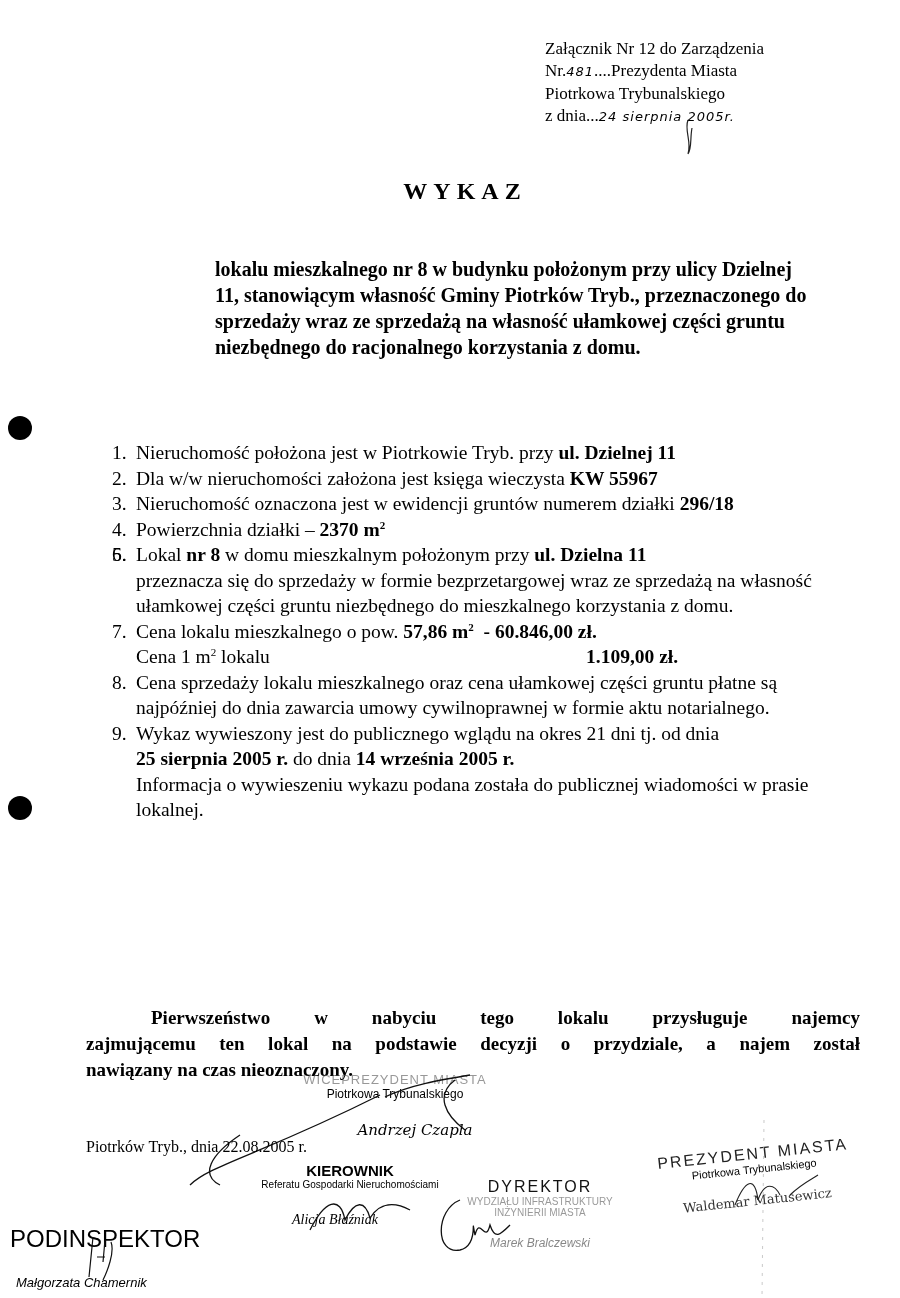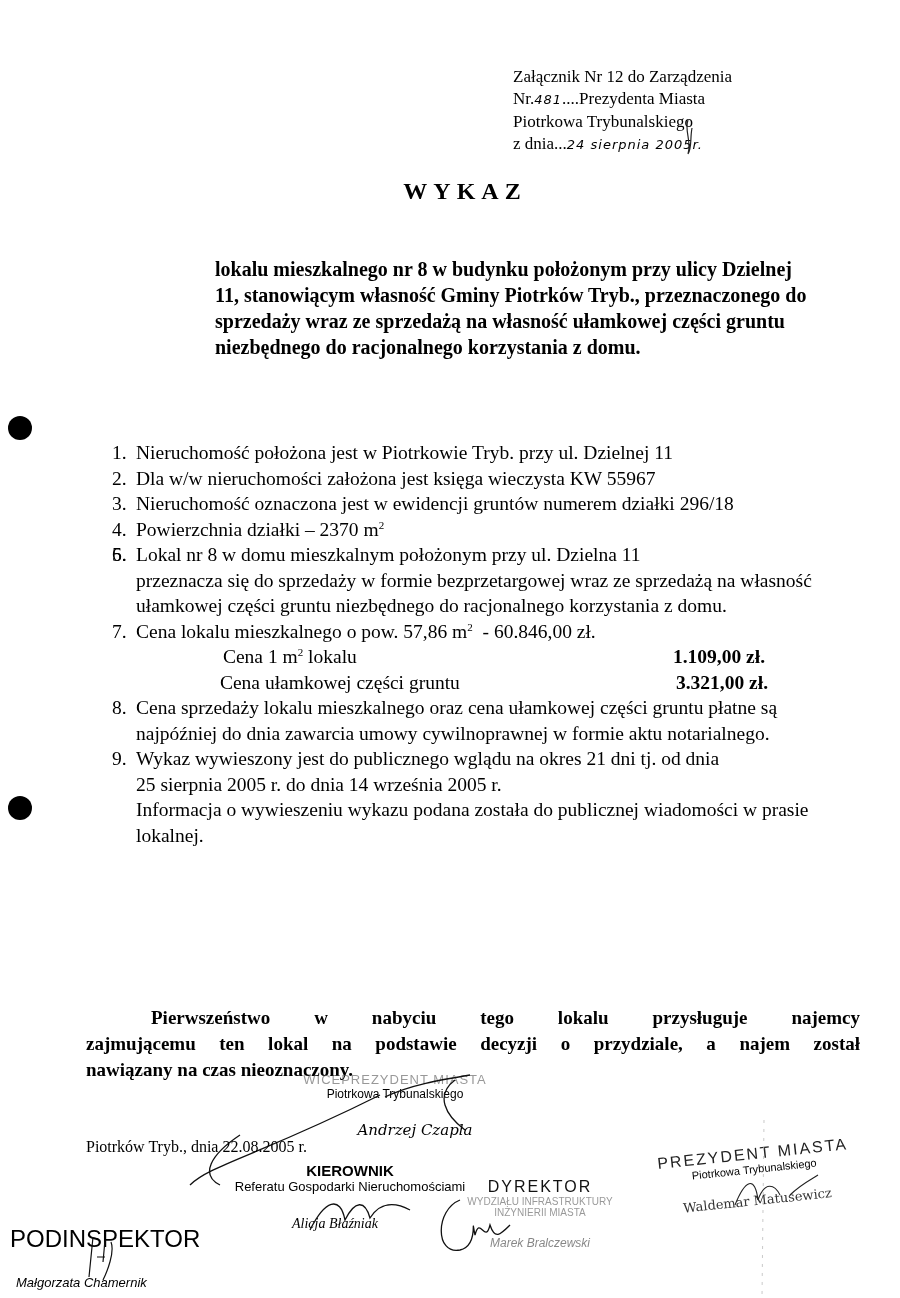--- a/index.html
+++ b/index.html
@@ -1,27 +1,27 @@
 <!DOCTYPE html>
 <html><head>
 <meta charset="utf-8">
 <style>
   html, body { margin: 0; padding: 0; background: #ffffff; }
   body { width: 900px; height: 1298px; position: relative; overflow: hidden; color: #000; font-family: "Liberation Serif", serif; }
   .abs { position: absolute; }
   .punch { position: absolute; width: 24px; height: 24px; border-radius: 50%; background: #000; }
-  .header-ref { left: 513px; top: 38px; font-size: 17px; line-height: 22px; margin-top: 28px; }
+  .header-ref { left: 545px; top: 38px; font-size: 17px; line-height: 22px; }
   .header-ref .hand { font-family: "DejaVu Sans", sans-serif; font-size: 13px; font-style: italic; letter-spacing: 1px; }
   .title { left: 0; width: 900px; top: 178px; text-align: center; font-weight: bold; font-size: 24px; letter-spacing: 6px; padding-left: 30px; box-sizing: border-box; }
   .intro { left: 215px; top: 256px; width: 600px; font-weight: bold; font-size: 20px; line-height: 26px; }
   .list { left: 112px; top: 440px; width: 740px; font-size: 19.5px; line-height: 25.5px; margin: 0; padding: 0; list-style: none; }
   .list li { position: relative; padding-left: 24px; }
   .list .num { position: absolute; left: 0; top: 0; }
-  .list b { font-weight: normal; }
-  .price-row { display: flex; justify-content: center; }
+  .list b { font-weight: bold; }
+  .price-row { display: flex; }
   .price-row .lbl { width: 450px; }
   .price-row .val { font-weight: bold; }
   sup { font-size: 11px; line-height: 0; }
   .priority { left: 86px; top: 1005px; width: 774px; font-weight: bold; font-size: 19px; line-height: 26px; }
   .priority p { margin: 0; text-align: justify; text-align-last: left; }
   .priority .first { text-indent: 65px; text-align-last: justify; }
   .priority .second { text-align-last: justify; }
   .place-date { left: 86px; top: 1138px; font-size: 16px; }
   .stamp { font-family: "Liberation Sans", sans-serif; position: absolute; text-align: center; }
   .stamp .t1 { font-weight: bold; }
@@ -48,29 +48,25 @@
 <div class="abs title">WYKAZ</div>
 
 <div class="abs intro">lokalu mieszkalnego nr 8 w budynku położonym przy ulicy Dzielnej 11, stanowiącym własność Gminy Piotrków Tryb., przeznaczonego do sprzedaży wraz ze sprzedażą na własność ułamkowej części gruntu niezbędnego do racjonalnego korzystania z domu.</div>
 
 <ol class="abs list">
   <li><span class="num">1.</span><span>Nieruchomość położona jest w Piotrkowie Tryb. przy </span><b>ul. Dzielnej 11</b></li>
   <li><span class="num">2.</span><span>Dla w/w nieruchomości założona jest księga wieczysta </span><b>KW 55967</b></li>
   <li><span class="num">3.</span><span>Nieruchomość oznaczona jest w ewidencji gruntów numerem działki </span><b>296/18</b></li>
   <li><span class="num">4.</span><span>Powierzchnia działki – </span><b><span>2370 m</span><sup>2</sup></b></li>
   <li><span class="num">5.</span></li>
-  <li><span class="num">6.</span><span>Lokal </span><b>nr 8</b><span> w domu mieszkalnym położonym przy </span><b>ul. Dzielna 11</b><br><span>przeznacza się do sprzedaży w formie bezprzetargowej wraz ze sprzedażą na własność ułamkowej części gruntu niezbędnego do racjonalnego korzystania z domu.</span></li>
+  <li><span class="num">6.</span><span>Lokal </span><b>nr 8</b><span> w domu mieszkalnym położonym przy </span><b>ul. Dzielna 11</b><br><span>przeznacza się do sprzedaży w formie bezprzetargowej wraz ze sprzedażą na własność ułamkowej części gruntu niezbędnego do mieszkalnego korzystania z domu.</span></li>
   <li><span class="num">7.</span><span>Cena lokalu mieszkalnego o pow. </span><b><span>57,86 m</span><sup>2</sup></b><b style="white-space:pre;">  - 60.846,00 zł.</b>
     <div class="price-row">
         <span class="lbl"><span>Cena 1 m</span><sup>2</sup><span> lokalu</span></span>
         <span class="val">1.109,00 zł.</span>
-      </div>
-    <div class="price-row">
-        <span class="lbl"><span>Cena ułamkowej części gruntu</span></span>
-        <span class="val" style="margin-left:6px;">3.321,00 zł.</span>
       </div>
   </li>
   <li><span class="num">8.</span><span>Cena sprzedaży lokalu mieszkalnego oraz cena ułamkowej części gruntu płatne są najpóźniej do dnia zawarcia umowy cywilnoprawnej w formie aktu notarialnego.</span></li>
   <li><span class="num">9.</span><span>Wykaz wywieszony jest do publicznego wglądu na okres 21 dni tj. od dnia</span><br><b>25 sierpnia 2005 r.</b><span> do dnia </span><b>14 września 2005 r.</b><br><span>Informacja o wywieszeniu wykazu podana została do publicznej wiadomości w prasie lokalnej.</span></li>
 </ol>
 
 <div class="abs priority">
   <p class="first">Pierwszeństwo w nabyciu tego lokalu przysługuje najemcy</p>
   <p class="second">zajmującemu ten lokal na podstawie decyzji o przydziale, a najem został</p>
   <p>nawiązany na czas nieoznaczony.</p>
@@ -82,21 +78,21 @@
   <div class="sig" style="font-size:15px; margin-top:20px; margin-left:40px;">Andrzej Czapla</div>
 </div>
 <svg class="scribble" style="left:180px; top:1075px;" width="300" height="120">
     <path d="M10 110 C30 90, 80 80, 200 20 M205 22 C230 10, 260 5, 290 0 M275 5 C255 20, 265 40, 285 55 M60 60 C30 80, 20 100, 40 110" stroke="#111" fill="none" stroke-width="1.3"></path>
   </svg>
 
 <div class="abs place-date">Piotrków Tryb., dnia 22.08.2005 r.</div>
 
 <div class="stamp" style="left:225px; top:1162px; width:250px;text-align:center;">
   <div class="t1" style="font-size:15px;">KIEROWNIK</div>
-  <div style="font-size:13px; white-space:nowrap;">Referatu Gospodarki Nieruchomościami</div>
+  <div style="font-size:10px; white-space:nowrap;">Referatu Gospodarki Nieruchomościami</div>
   <div class="sig" style="font-size:14px; margin-top:22px; margin-right:30px; font-family:'Liberation Serif', serif;">Alicja Błaźniak</div>
 </div>
 <svg class="scribble" style="left:300px; top:1190px;" width="120" height="50">
     <path d="M10 40 C25 10, 40 5, 45 30 C55 10, 65 10, 70 28 C80 12, 95 12, 110 20" stroke="#111" fill="none" stroke-width="1.3"></path>
   </svg>
 
 <div class="stamp" style="left:440px; top:1178px; width:200px;">
   <div class="t1" style="font-size:16px; letter-spacing:2px; font-weight:normal; color:#111;">DYREKTOR</div>
   <div class="faint" style="font-size:10px; opacity:0.6;">WYDZIAŁU INFRASTRUKTURY</div>
   <div class="faint" style="font-size:10px; opacity:0.6;">INŻYNIERII MIASTA</div>

